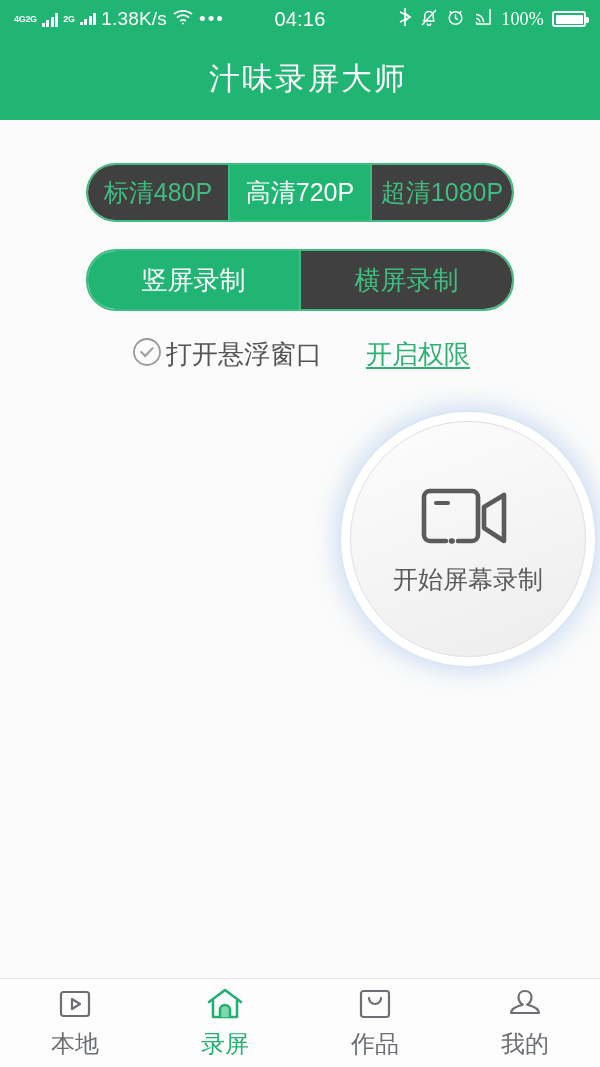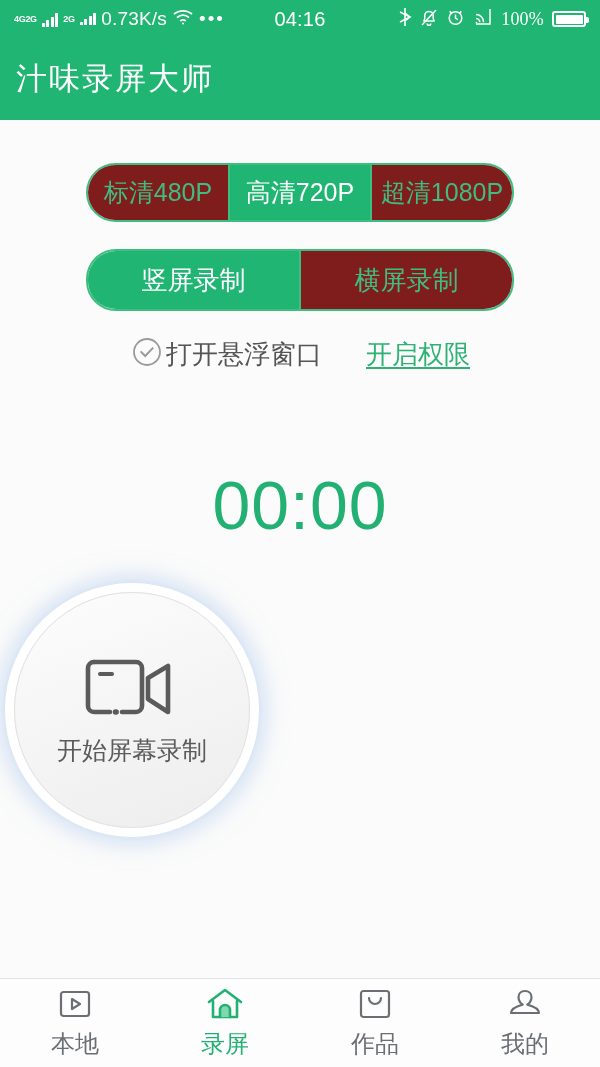--- a/index.html
+++ b/index.html
@@ -42,37 +42,37 @@
   }
   .batt:after{
     content:""; position:absolute; right:-5px; top:4px;
     width:3px;height:6px;background:#fff;border-radius:0 2px 2px 0;
   }
   .batt i{ display:block; height:100%; width:100%; background:#fff; border-radius:1px; }
 
   
   .appbar{
     height:82px; background:#21b573;
-    display:flex; align-items:center; justify-content:flex-start;padding-left:16px;
+    display:flex; align-items:center; justify-content:center;padding-left:16px;
   }
   .appbar h1{
     color:#fff; font-size:31px; font-weight:normal; letter-spacing:2px;
   }
 
   
   .content{ padding:0 14px; }
   .seg{
     margin:43px auto 0; width:428px; height:59px;
     border:2px solid #3fbd80; border-radius:30px;
     display:flex; overflow:hidden; background:#fff;
   }
   .seg.two{ margin-top:27px; height:62px; width:428px; }
   .seg-item{
     flex:1; display:flex; align-items:center; justify-content:center;
-    font-size:25px; color:#3fbd80; background:#7f1d1d;
+    font-size:25px; color:#3fbd80; background:#404040;
     border-left:2px solid #3fbd80;
     user-select:none;
   }
   .seg-item:first-child{ border-left:none; }
   .seg-item.active{ background:#21b573; color:#fff; }
   .seg.two .seg-item{ font-size:26px; }
 
   
   .floatrow{
     margin-top:24px; display:flex; align-items:center; justify-content:center;
@@ -87,21 +87,21 @@
 
   
   .timer{
     margin-top:93px; text-align:center;
     font-size:68px; color:#22b173; font-weight:normal;
     letter-spacing:1px;
   }
 
   
   .recwrap{
-    margin-top:48px; display:flex; justify-content:flex-start;
+    margin-top:48px; display:flex; justify-content:flex-end;
   }
   .recbtn{
     width:236px;height:236px;border-radius:50%;
     background:linear-gradient(160deg,#fdfdfd 0%,#f4f4f4 55%,#ededed 100%);
     border:1px solid #e2e2e2;
     box-shadow:0 0 0 9px #ffffff, 0 0 26px 12px rgba(150,186,231,.55);
     display:flex; flex-direction:column; align-items:center; justify-content:center;
     gap:10px;
   }
   .reclabel{ font-size:25px; color:#5b5b5b; }
@@ -137,21 +137,21 @@
     </div>
     <div class="dualsim">
       <span>2G</span>
     </div>
     <div class="bars small">
       <i></i>
         <i></i>
         <i></i>
         <i></i>
     </div>
-    <span class="netspeed">0.73K/s</span>
+    <span class="netspeed">1.38K/s</span>
     <span>
       <svg width="22" height="18" viewBox="0 0 22 18" fill="none" stroke="#fff" stroke-width="1.8">
         <path d="M2 6.2C4.4 4 7.6 2.8 11 2.8S17.6 4 20 6.2"></path>
         <path d="M5 9.6C6.6 8.1 8.7 7.2 11 7.2s4.4 .9 6 2.4"></path>
         <path d="M8.2 13C9 12.3 10 11.8 11 11.8s2 .5 2.8 1.2"></path>
         <circle cx="11" cy="15.6" r="1" fill="#fff" stroke="none"></circle>
       </svg>
     </span>
     <span class="dots">•••</span>
   </div>
@@ -216,21 +216,20 @@
         <svg width="34" height="34" viewBox="0 0 34 34" fill="none" stroke="#9a9a9a" stroke-width="1.8">
           <circle cx="17" cy="17" r="13"></circle>
           <path d="M10.6 16.4l4.6 4.6 8-8.4" stroke-width="2"></path>
         </svg>
       </span>
       <span class="chk-label">打开悬浮窗口</span>
     </div>
     <a class="perm">开启权限</a>
   </div>
 
-  <div class="timer">00:00</div>
 
   <div class="recwrap">
     <div class="recbtn">
       <span>
         <svg width="96" height="66" viewBox="0 0 96 66" fill="none" stroke="#5b5b5b" stroke-width="4.6" stroke-linecap="round" stroke-linejoin="round">
           <path d="M10 8h42a6 6 0 016 6v38a6 6 0 01-6 6H38"></path>
           <path d="M10 8a6 6 0 00-6 6v38a6 6 0 006 6h16"></path>
           <path d="M31.5 58h.6" stroke-width="5.5"></path>
           <path d="M16 20h12" stroke-width="4"></path>
           <path d="M64 24l20-12v46L64 45z"></path>

